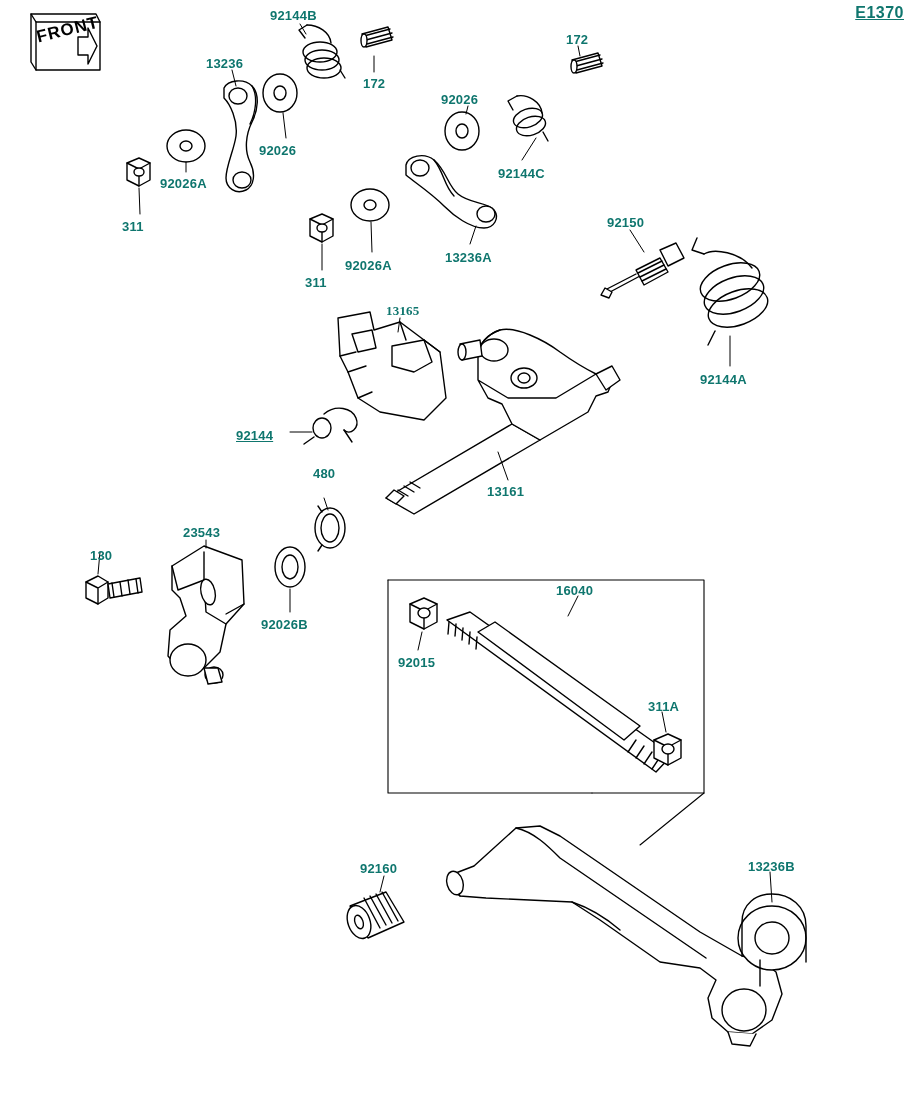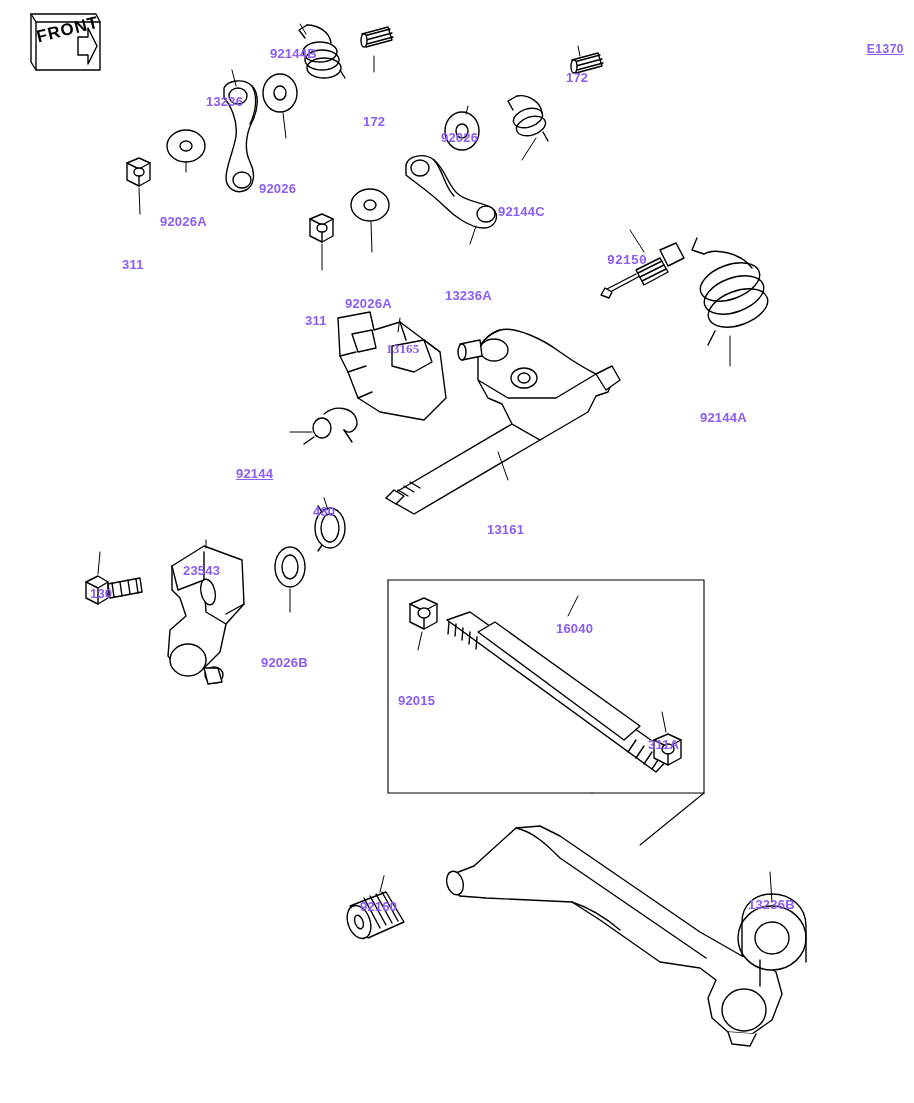--- a/index.html
+++ b/index.html
@@ -15,30 +15,29 @@
     width: 914px;
     height: 1103px;
     background: #ffffff;
     overflow: hidden;
   }
   .lbl {
     position: absolute;
     font-family: "Liberation Sans", sans-serif;
     font-size: 13px;
     font-weight: bold;
-    color: #8b5cf6;
+    color: #0f766e;
     white-space: nowrap;
     letter-spacing: 0.2px;
-    margin-top: 38px;
   }
   #diagram-code {
     position: absolute;
     top: 4px;
     right: 10px;
-    font-size: 12px;
+    font-size: 16px;
     font-weight: bold;
     letter-spacing: 0.5px;
     text-decoration: underline;
   }
   .svg-layer {
     position: absolute;
     left: 0;
     top: 0;
     width: 914px;
     height: 1103px;
@@ -308,21 +307,21 @@
     <div class="lbl" style="left:566px; top:32px;">172</div>
     <div class="lbl" style="left:206px; top:56px;">13236</div>
     <div class="lbl" style="left:259px; top:143px;">92026</div>
     <div class="lbl" style="left:441px; top:92px;">92026</div>
     <div class="lbl" style="left:498px; top:166px;">92144C</div>
     <div class="lbl" style="left:160px; top:176px;">92026A</div>
     <div class="lbl" style="left:122px; top:219px;">311</div>
     <div class="lbl" style="left:345px; top:258px;">92026A</div>
     <div class="lbl" style="left:305px; top:275px;">311</div>
     <div class="lbl" style="left:445px; top:250px;">13236A</div>
-    <div class="lbl" style="left:607px; top:215px;font-family:Liberation Mono, monospace;">92150</div>
+    <div class="lbl" style="left:607px; top:215px;">92150</div>
     <div class="lbl" style="left:700px; top:372px;">92144A</div>
     <div class="lbl" style="left:386px; top:303px;font-family:Liberation Serif, serif;">13165</div>
     <div class="lbl" style="left:236px; top:428px;text-decoration:underline;">92144</div>
     <div class="lbl" style="left:487px; top:484px;">13161</div>
     <div class="lbl" style="left:313px; top:466px;">480</div>
     <div class="lbl" style="left:90px;  top:548px;">130</div>
     <div class="lbl" style="left:183px; top:525px;">23543</div>
     <div class="lbl" style="left:261px; top:617px;">92026B</div>
     <div class="lbl" style="left:556px; top:583px;">16040</div>
     <div class="lbl" style="left:398px; top:655px;">92015</div>

